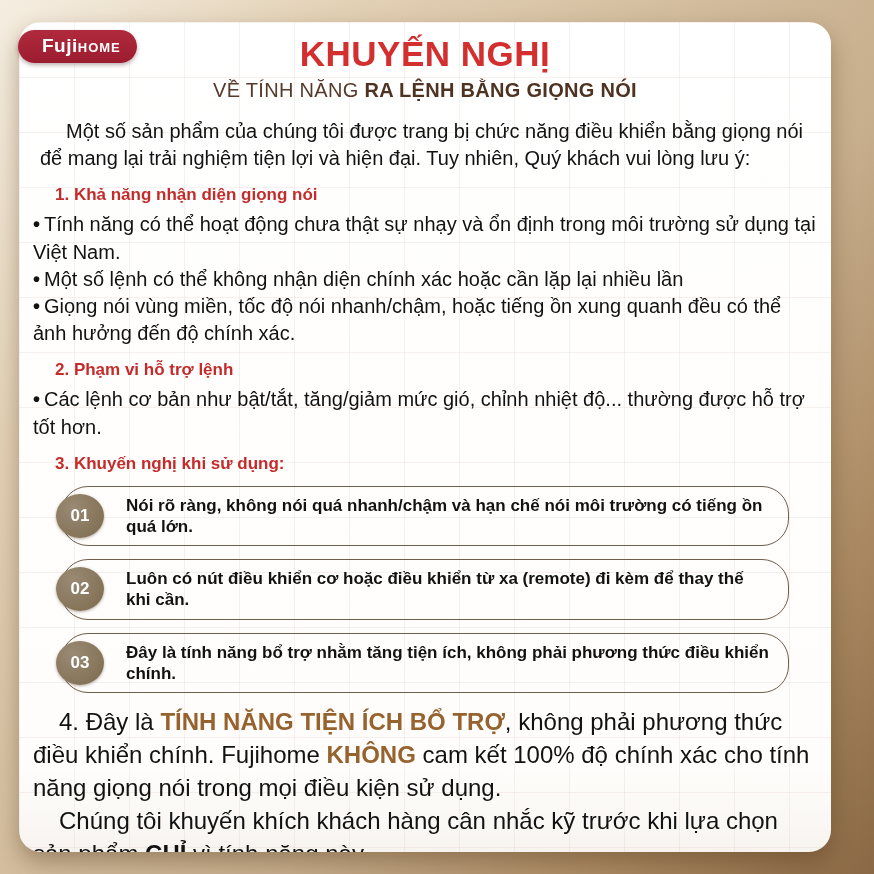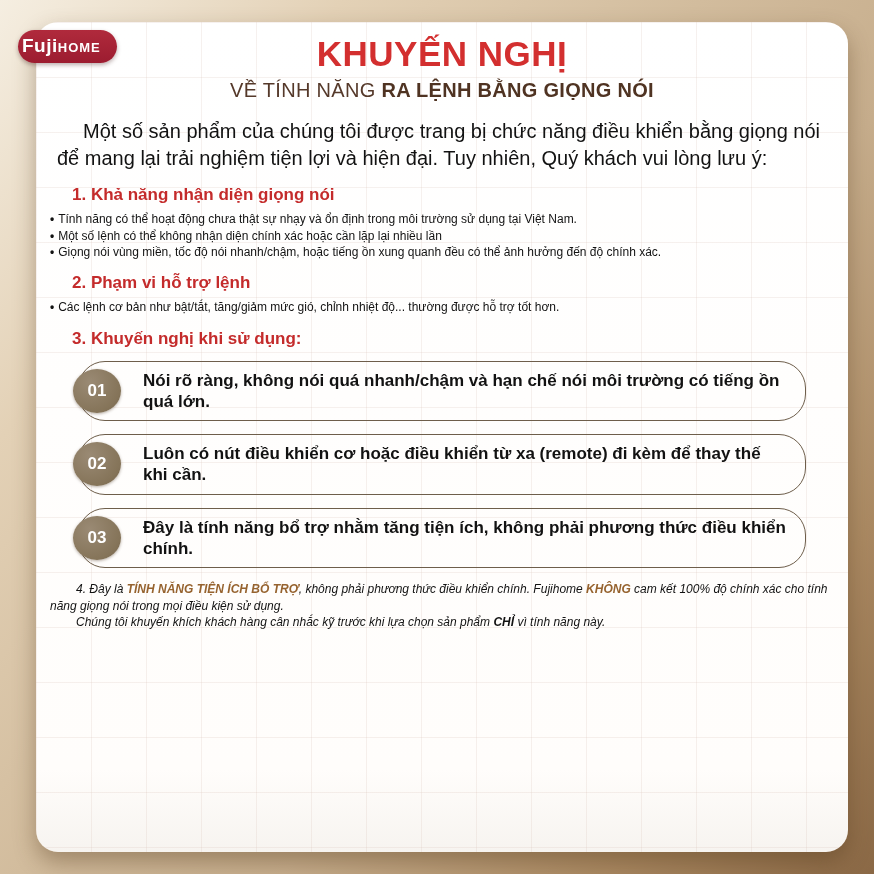--- a/index.html
+++ b/index.html
@@ -9,37 +9,37 @@
     color: #121212;
   }
   .frame {
     position: relative;
     width: 874px; height: 874px;
     background: linear-gradient(128deg, #f5eee1 0%, #e3d1b6 22%, #d2bc9d 45%, #c7ae8d 62%, #ab8a63 82%, #8a6845 100%);
     overflow: hidden;
   }
   .card {
     position: absolute;
-    left: 36px; top: 22px;
+    left: 19px; top: 22px;
     width: 812px; height: 830px;
     background:
       repeating-linear-gradient(to right, rgba(214,190,180,0.22) 0 1px, transparent 1px 55px),
       repeating-linear-gradient(to bottom, rgba(214,190,180,0.22) 0 1px, transparent 1px 55px),
       linear-gradient(180deg, #ffffff 0%, #fffdfb 90%, #f7f4f0 100%);
     border-radius: 22px;
     box-shadow: 0 10px 22px rgba(80, 52, 24, 0.38);
     padding: 10px 14px 0 14px;
     overflow: hidden;
   }
   .logo {
     position: absolute;
     left: 18px; top: 30px;
     background: linear-gradient(180deg, #b02a3c 0%, #9c1c30 100%);
     border-radius: 17px;
-    padding: 5px 16px 6px 4px;
+    padding: 5px 16px 6px 24px;
     color: #ffffff;
     box-shadow: 0 2px 4px rgba(60,20,20,0.35);
     z-index: 5;
     white-space: nowrap;
   }
   .logo .fuji { font-size: 19px; font-weight: bold; letter-spacing: 0.5px; }
   .logo .home { font-size: 13px; font-weight: bold; letter-spacing: 1px; }
   .header { text-align: center; }
   .title {
     font-size: 35px;
@@ -56,21 +56,21 @@
   }
   .subtitle .sub-bold { font-weight: bold; color: #4f3322; }
   .body-text { font-size: 20px; line-height: 1.36; }
   .intro { margin-top: 16px; text-indent: 26px; margin-left: 7px; }
   .section-heading {
     font-size: 17px;
     font-weight: bold;
     color: #c42b2b;
     margin: 13px 0 6px 22px;
   }
-  .bullet-line { font-size: 12px; line-height: 1.36; }
+  .bullet-line { font-size: 20px; line-height: 1.36; }
   .bullet-mark { font-weight: bold; margin-right: 4px; }
   .pills { margin: 12px 28px 0 28px; }
   .pill {
     position: relative;
     border: 1.5px solid #6e5e4b;
     border-radius: 27px;
     min-height: 52px;
     margin-bottom: 13px;
     display: flex;
     align-items: center;
@@ -86,21 +86,21 @@
     color: #ffffff;
     font-weight: bold;
     font-size: 17px;
     display: flex;
     align-items: center;
     justify-content: center;
     box-shadow: 0 1px 3px rgba(70,50,30,0.4);
   }
   .pill-text { font-size: 17px; font-weight: bold; line-height: 1.25; }
   .closing { margin-top: 10px; }
-  .closing p { font-size: 12px; line-height: 1.37; text-indent: 26px; font-style: italic; }
+  .closing p { font-size: 24px; line-height: 1.37; text-indent: 26px; }
   .accent-brown { color: #96632f; font-weight: bold; }
   .accent-bold { font-weight: bold; }
 </style>
 </head>
 <body>
 
 <div class="frame">
 
   <div class="logo">
     <span class="fuji">Fuji</span><span class="home">HOME</span>

